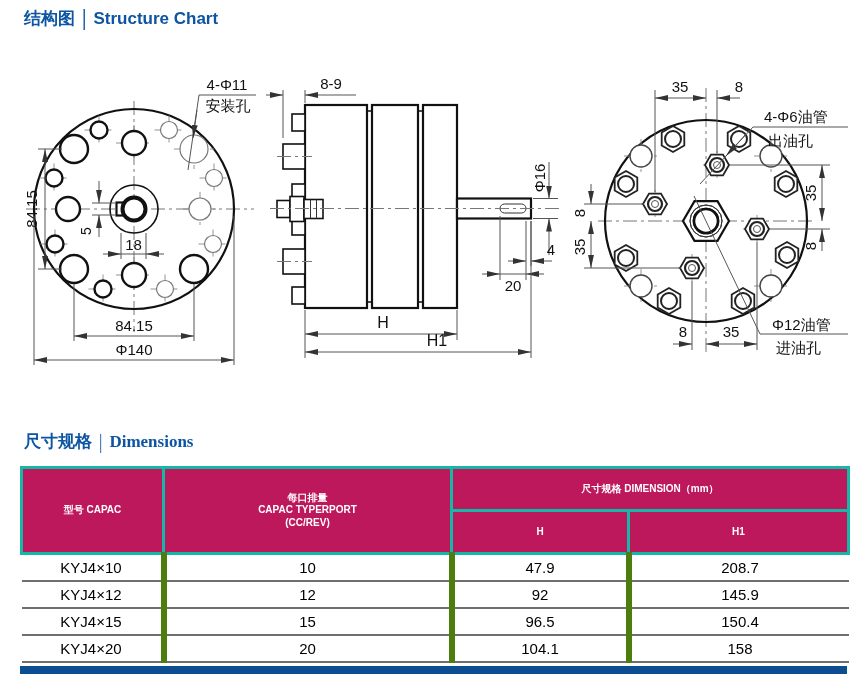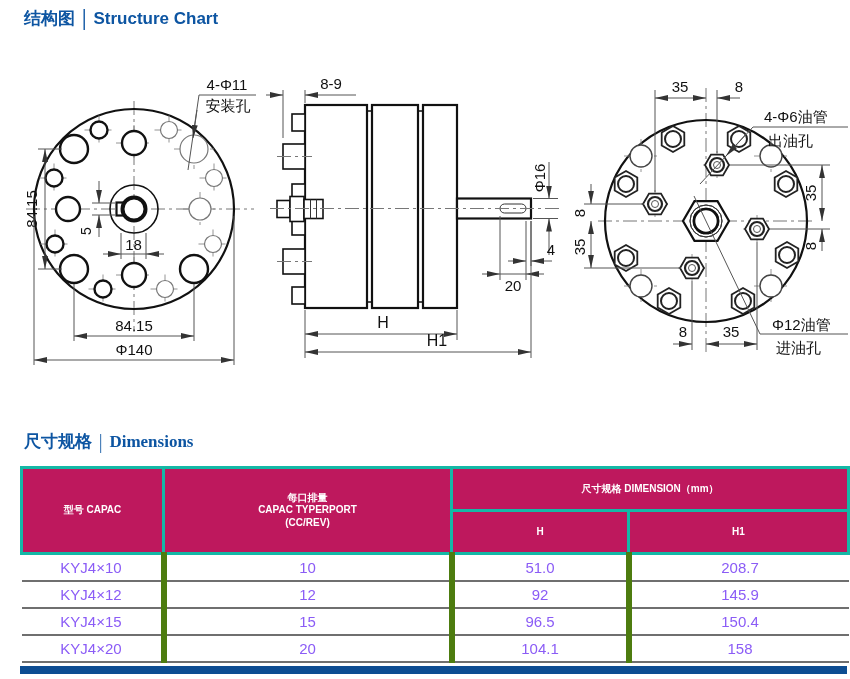--- a/index.html
+++ b/index.html
@@ -18,21 +18,21 @@
   .boldw{stroke:#111;stroke-width:2.2;fill:#fff;}
   .med{stroke:#111;stroke-width:1.6;fill:#fff;}
   .medn{stroke:#111;stroke-width:1.6;fill:none;}
   .thin{stroke:#333;stroke-width:1;fill:none;}
   
   .dims-table{position:absolute;left:20px;top:466px;border-collapse:collapse;table-layout:fixed;}
   .dims-table th{background:#be185d;color:#fff;font-size:10px;font-weight:600;
                  border:3px solid #14b8a6;padding:0;line-height:1.25;}
   .dims-table thead tr:first-child th{height:40px;}
   .dims-table thead tr:last-child th{height:40px;}
-  .dims-table td{height:25px;text-align:center;font-size:15px;color:#8b5cf6;
+  .dims-table td{height:25px;text-align:center;font-size:15px;color:#000000;
                  border-bottom:2px solid #6f6f6f;background:#fff;padding:0;}
   .dims-table td + td{border-left:6px solid #4d7c0f;}
   .dims-table th.sub{font-weight:600;}
   .bottom-bar{position:absolute;left:20px;top:666px;width:827px;height:8px;background:#0d4d92;}
 </style>
 </head>
 <body>
 
 <div class="page">
 
@@ -342,21 +342,21 @@
       </tr>
       <tr>
         <th class="sub">H</th>
         <th class="sub">H1</th>
       </tr>
     </thead>
     <tbody>
         <tr>
           <td>KYJ4×10</td>
           <td>10</td>
-          <td>51.0</td>
+          <td>47.9</td>
           <td>208.7</td>
         </tr>
         <tr>
           <td>KYJ4×12</td>
           <td>12</td>
           <td>92</td>
           <td>145.9</td>
         </tr>
         <tr>
           <td>KYJ4×15</td>

